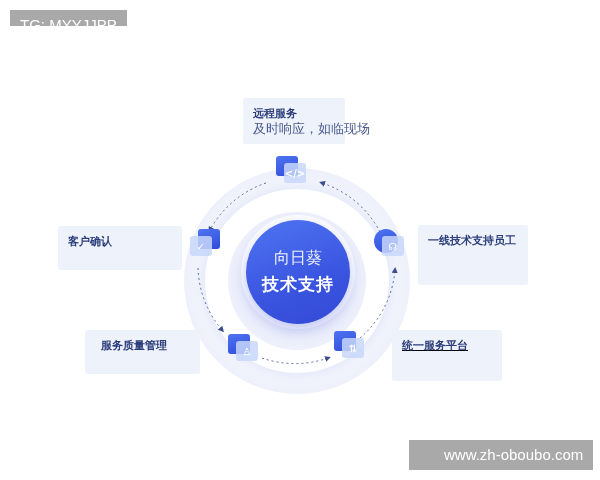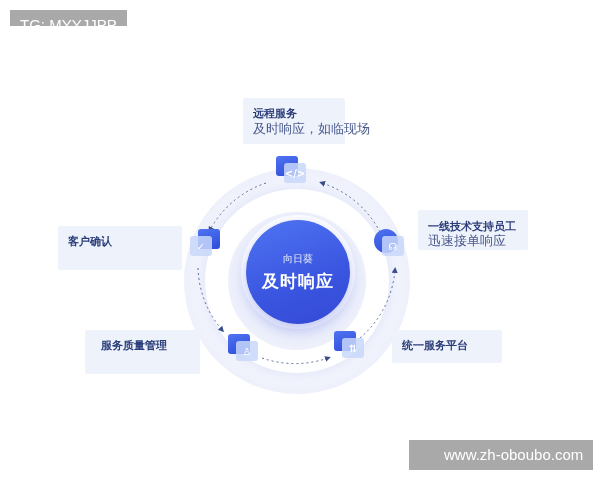--- a/index.html
+++ b/index.html
@@ -4,21 +4,21 @@
 <style>
   html,body{margin:0;padding:0;}
   body{width:600px;height:480px;background:#ffffff;position:relative;overflow:hidden;font-family:"DejaVu Sans",sans-serif;}
   .wm{position:absolute;background:#a9a9a9;color:#ffffff;font-family:"Liberation Sans",sans-serif;font-size:15px;line-height:28px;padding:0 10px;}
   .wm-tl{left:10px;top:10px;height:16px;line-height:30px;}
   .wm-br{left:409px;top:440px;height:30px;line-height:30px;padding-left:35px;}
   .ring-outer{position:absolute;left:184px;top:168px;width:226px;height:226px;border-radius:50%;background:radial-gradient(circle,#f4f6fd 55%,#eef1fb 70%,#f7f8fe 100%);}
   .ring-mid{position:absolute;left:205px;top:189px;width:184px;height:184px;border-radius:50%;background:#ffffff;box-shadow:0 0 12px rgba(120,140,220,0.18);}
   .ring-inner{position:absolute;left:228px;top:212px;width:138px;height:138px;border-radius:50%;background:#eef1fb;}
   .core{position:absolute;left:246px;top:220px;width:104px;height:104px;border-radius:50%;background:linear-gradient(160deg,#4f74f2 0%,#3a55e0 60%,#3449d6 100%);box-shadow:0 6px 16px rgba(60,80,220,0.35),0 0 0 5px #ffffff;display:flex;flex-direction:column;align-items:center;justify-content:center;color:#fff;}
-  .core .sub{font-size:10px;opacity:0.9;margin-bottom:4px;}
+  .core .sub{font-size:16px;opacity:0.9;margin-bottom:4px;}
   .core .main{font-size:17px;font-weight:bold;letter-spacing:1px;}
   .card{position:absolute;background:#eef2fb;border-radius:2px;padding:8px 10px;box-sizing:border-box;}
   .card .t{font-size:11px;font-weight:bold;color:#2c3e7a;line-height:16px;white-space:nowrap;}
   .card .d{font-size:13px;color:#4a5a8c;line-height:14px;white-space:nowrap;}
   .icon{position:absolute;width:30px;height:28px;}
   .icon .back{position:absolute;left:0;top:0;width:22px;height:20px;border-radius:3px;background:linear-gradient(160deg,#4f74f2,#2f4cd8);}
   .icon .front{position:absolute;left:8px;top:7px;width:22px;height:20px;border-radius:3px;background:rgba(200,215,250,0.85);color:#fff;font-size:10px;display:flex;align-items:center;justify-content:center;font-weight:bold;}
   .icon.round .back{border-radius:50%;width:24px;height:24px;}
   svg.arrows{position:absolute;left:0;top:0;}
 </style>
@@ -41,46 +41,45 @@
     <path d="M380,232 A100,100 0 0 0 322,183" marker-end="url(#ah)"></path>
     <path d="M266,183 A100,100 0 0 0 210,230" marker-end="url(#ah)"></path>
     <path d="M198,268 A100,100 0 0 0 222,330" marker-end="url(#ah)"></path>
     <path d="M262,358 A100,100 0 0 0 328,358" marker-end="url(#ah)"></path>
     <path d="M360,338 A100,100 0 0 0 395,270" marker-end="url(#ah)"></path>
   </g>
 </svg>
 
 <div class="core">
   <div class="sub">向日葵</div>
-  <div class="main">及时响应</div>
+  <div class="main">技术支持</div>
 </div>
 
 <div class="card" style="left:243px;top:98px;width:102px;height:46px;">
   <div class="t">远程服务</div>
   <div class="d">及时响应，如临现场</div>
 </div>
 <div class="icon" style="left:276px;top:156px;">
   <div class="back"></div>
     <div class="front">&lt;/&gt;</div>
 </div>
 
 <div class="icon round" style="left:374px;top:229px;">
   <div class="back"></div>
     <div class="front">☊</div>
 </div>
-<div class="card" style="left:418px;top:210px;width:110px;height:40px;font-family:Liberation Serif, serif;">
+<div class="card" style="left:418px;top:225px;width:110px;height:60px;">
   <div class="t">一线技术支持员工</div>
-  <div class="d">迅速接单响应</div>
 </div>
 
 <div class="icon" style="left:334px;top:331px;">
   <div class="back"></div>
     <div class="front">⇅</div>
 </div>
-<div class="card" style="left:392px;top:330px;width:110px;height:33px;">
+<div class="card" style="left:392px;top:330px;width:110px;height:51px;text-decoration:underline;">
   <div class="t">统一服务平台</div>
 </div>
 
 <div class="card" style="left:85px;top:330px;width:115px;height:44px;padding-left:16px;">
   <div class="t">服务质量管理</div>
 </div>
 <div class="icon" style="left:228px;top:334px;">
   <div class="back"></div>
     <div class="front">♙</div>
 </div>

